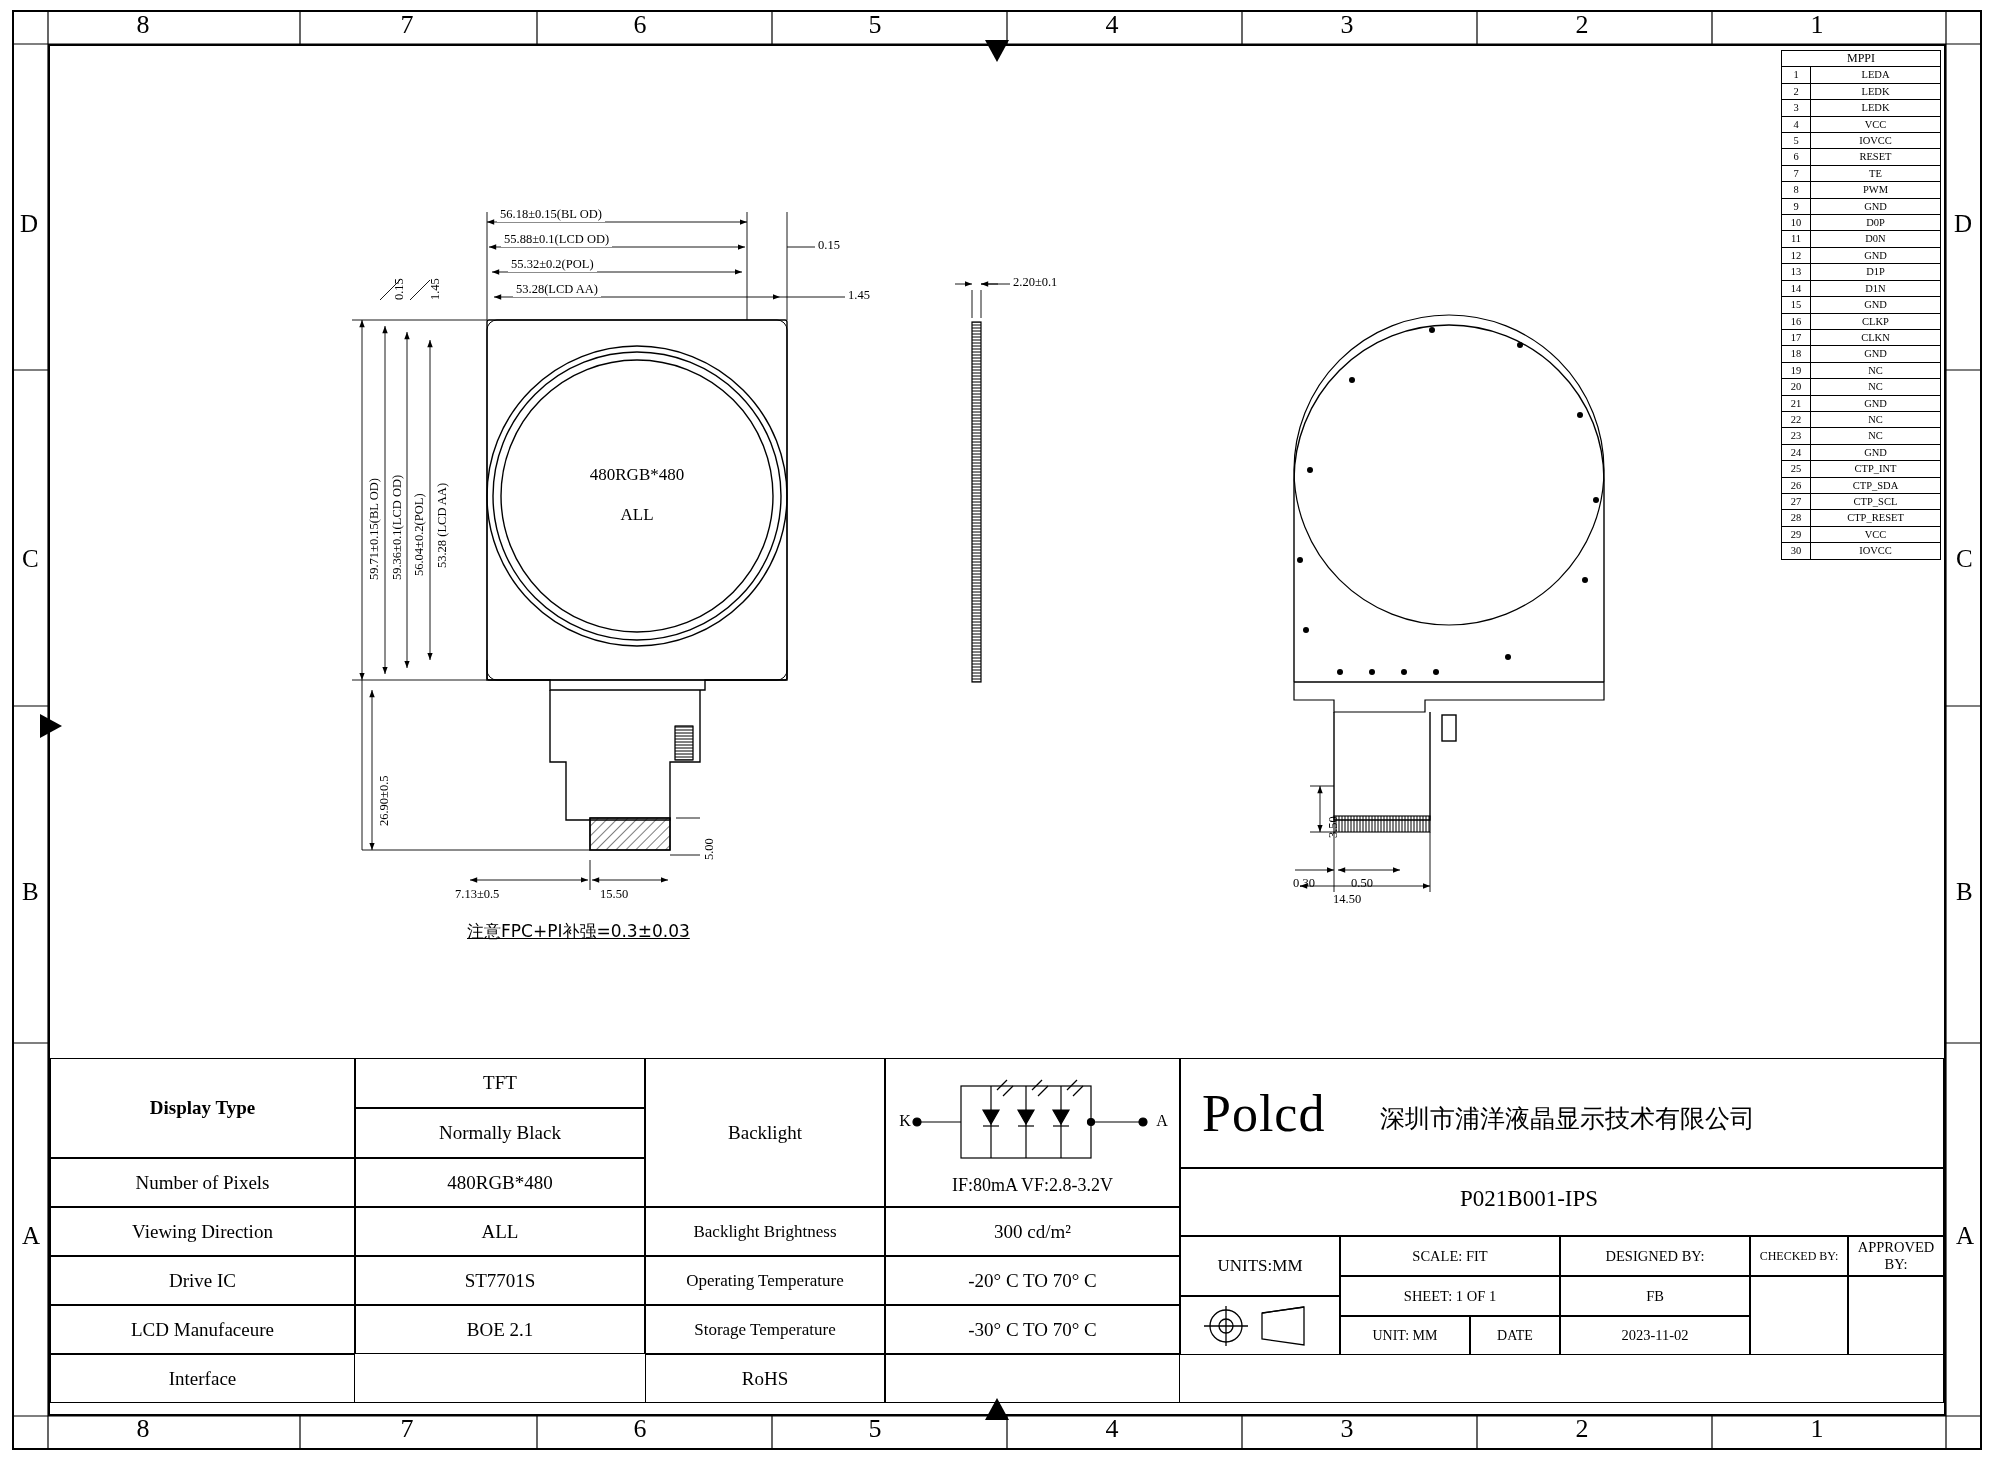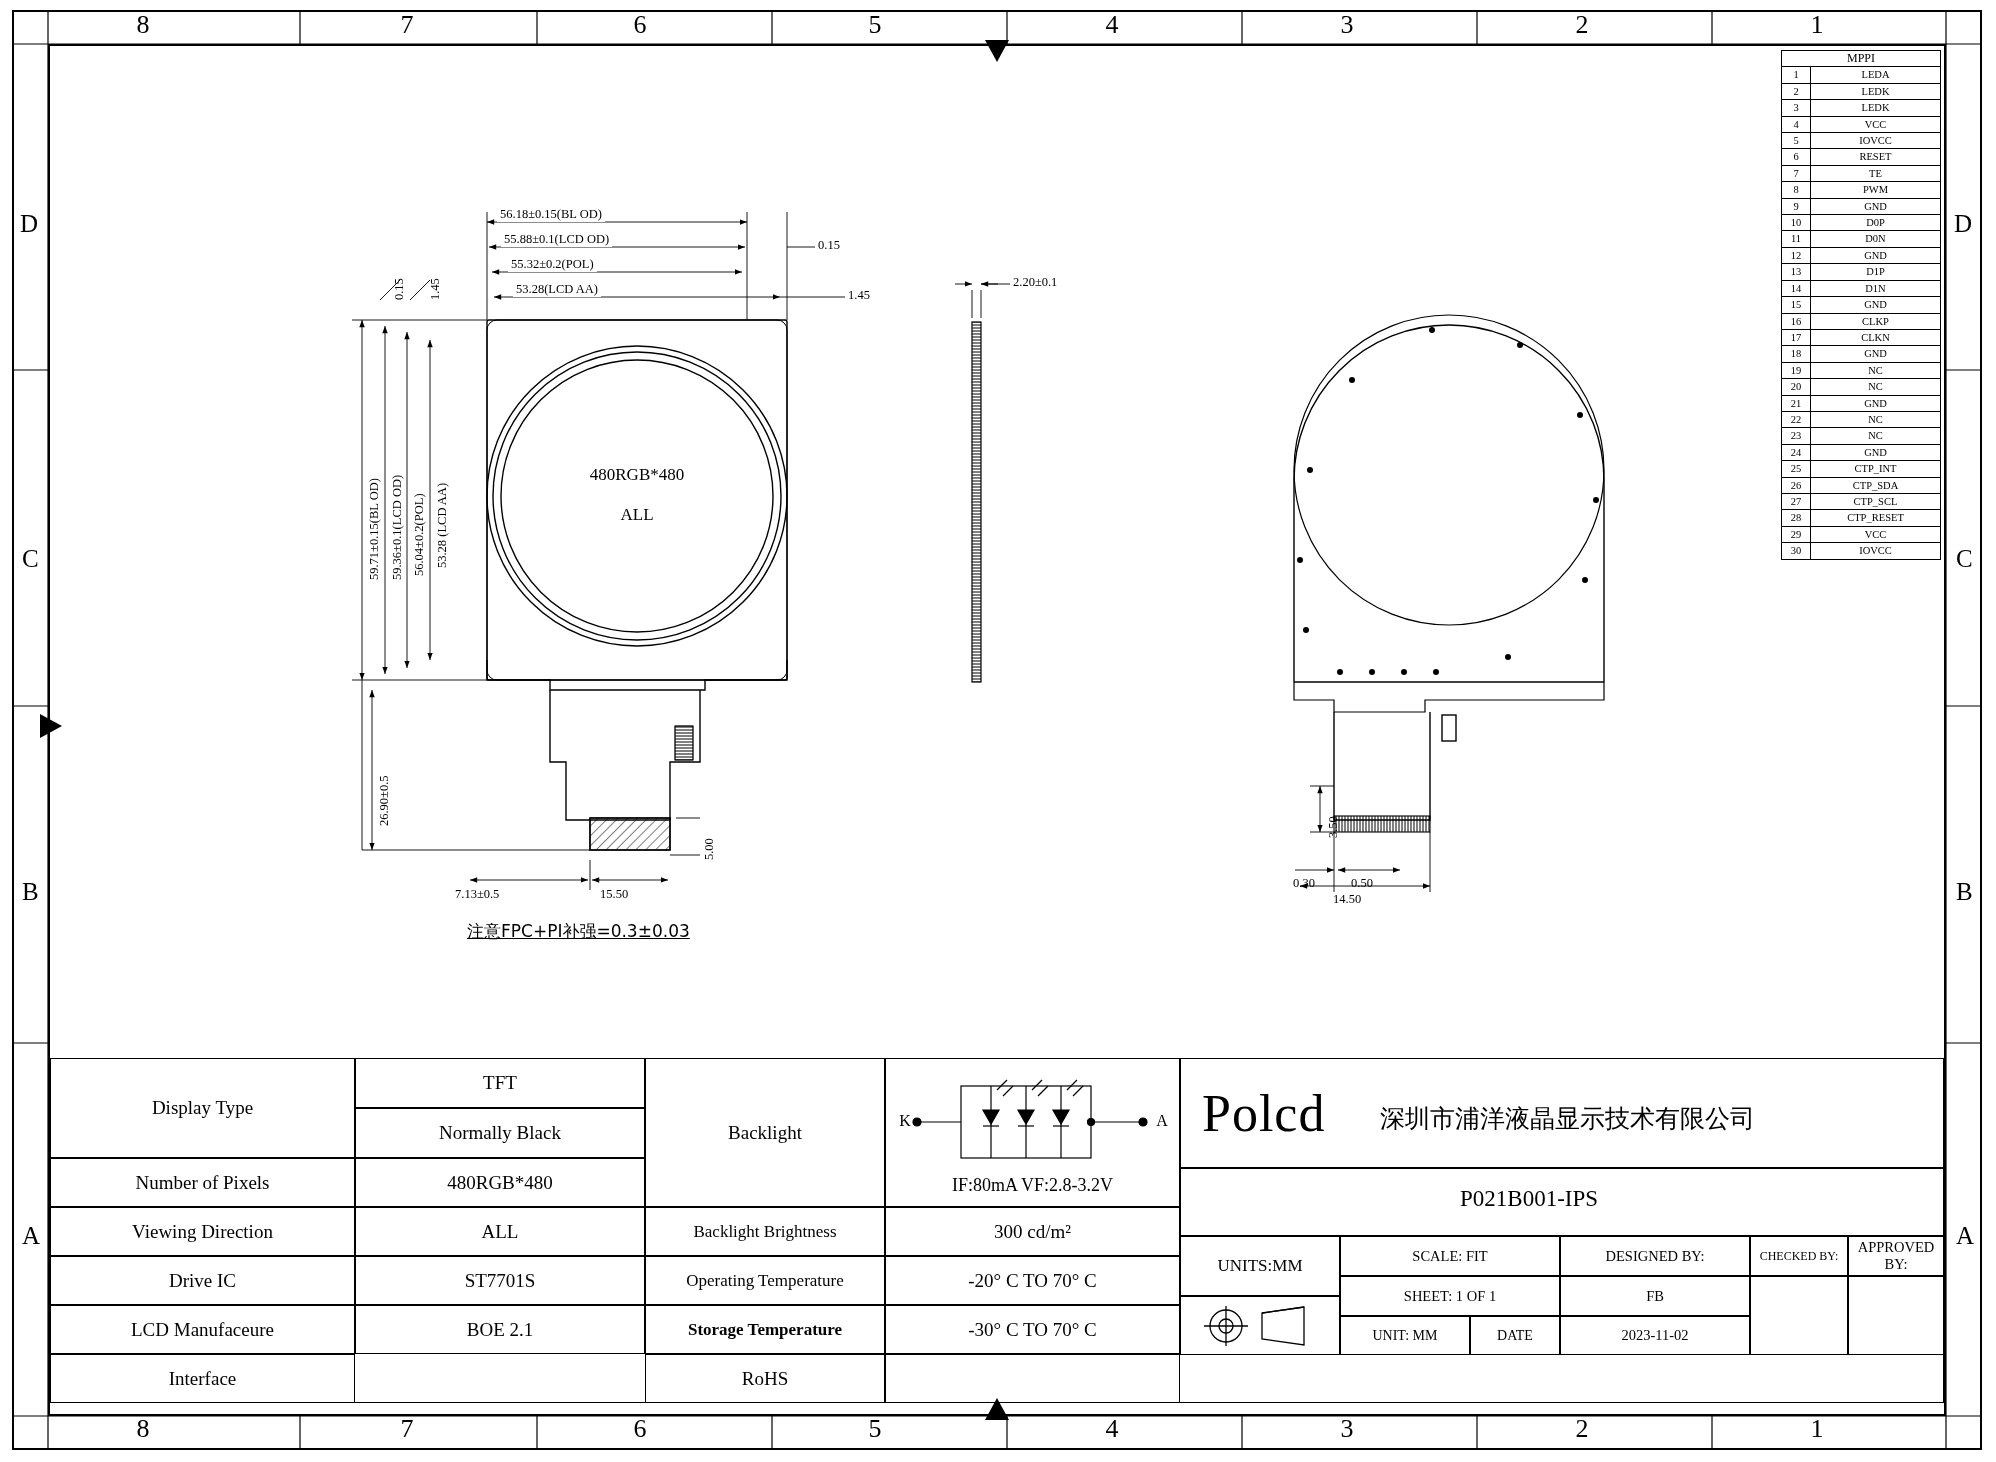--- a/index.html
+++ b/index.html
@@ -393,21 +393,21 @@
         </tr>
       <tr>
           <td class="num">30</td>
           <td>IOVCC</td>
         </tr>
     </tbody>
   </table>
 
   <div class="spec">
 
-    <div class="cellbox" style="left:0;top:0;width:305px;height:100px;">Display Type</div>
+    <div class="cellbox" style="left:0;top:0;width:305px;height:100px;font-weight:bold;">Display Type</div>
     <div class="cellbox" style="left:305px;top:0;width:290px;height:50px;">TFT</div>
     <div class="cellbox" style="left:305px;top:50px;width:290px;height:50px;">Normally Black</div>
     <div class="cellbox" style="left:0;top:100px;width:305px;height:49px;">Number of Pixels</div>
     <div class="cellbox" style="left:305px;top:100px;width:290px;height:49px;">480RGB*480</div>
     <div class="cellbox" style="left:0;top:149px;width:305px;height:49px;">Viewing Direction</div>
     <div class="cellbox" style="left:305px;top:149px;width:290px;height:49px;">ALL</div>
     <div class="cellbox" style="left:0;top:198px;width:305px;height:49px;">Drive IC</div>
     <div class="cellbox" style="left:305px;top:198px;width:290px;height:49px;">ST7701S</div>
     <div class="cellbox" style="left:0;top:247px;width:305px;height:49px;">LCD Manufaceure</div>
     <div class="cellbox" style="left:305px;top:247px;width:290px;height:49px;">BOE 2.1</div>
@@ -442,21 +442,21 @@
       </svg>
     </div>
     <div class="cellbox tiny" style="left:843px;top:52px;width:24px;height:22px;border:none;font-size:16px;">K</div>
     <div class="cellbox tiny" style="left:1100px;top:52px;width:24px;height:22px;border:none;font-size:16px;">A</div>
     <div class="cellbox small" style="left:835px;top:105px;width:295px;height:44px;border:none;font-size:18px;">IF:80mA   VF:2.8-3.2V</div>
 
     <div class="cellbox" style="left:595px;top:149px;width:240px;height:49px;font-size:17px;">Backlight Brightness</div>
     <div class="cellbox" style="left:835px;top:149px;width:295px;height:49px;">300 cd/m²</div>
     <div class="cellbox" style="left:595px;top:198px;width:240px;height:49px;font-size:17px;">Operating Temperature</div>
     <div class="cellbox" style="left:835px;top:198px;width:295px;height:49px;">-20° C TO 70° C</div>
-    <div class="cellbox" style="left:595px;top:247px;width:240px;height:49px;font-size:17px;font-weight:bold;">Storage Temperature</div>
+    <div class="cellbox" style="left:595px;top:247px;width:240px;height:49px;font-size:17px;">Storage Temperature</div>
     <div class="cellbox" style="left:835px;top:247px;width:295px;height:49px;">-30° C TO 70° C</div>
     <div class="cellbox" style="left:595px;top:296px;width:240px;height:49px;">RoHS</div>
     <div class="cellbox" style="left:835px;top:296px;width:295px;height:49px;"></div>
 
     <div class="cellbox" style="left:1130px;top:0;width:764px;height:110px;"></div>
     <div class="brand" style="left:1152px;top:26px;">Polcd</div>
     <div class="brandcn" style="left:1330px;top:44px;">深圳市浦洋液晶显示技术有限公司</div>
 
     <div class="cellbox" style="left:1130px;top:110px;width:764px;height:68px;"></div>
     <div class="pn" style="left:1410px;top:128px;">P021B001-IPS</div>

